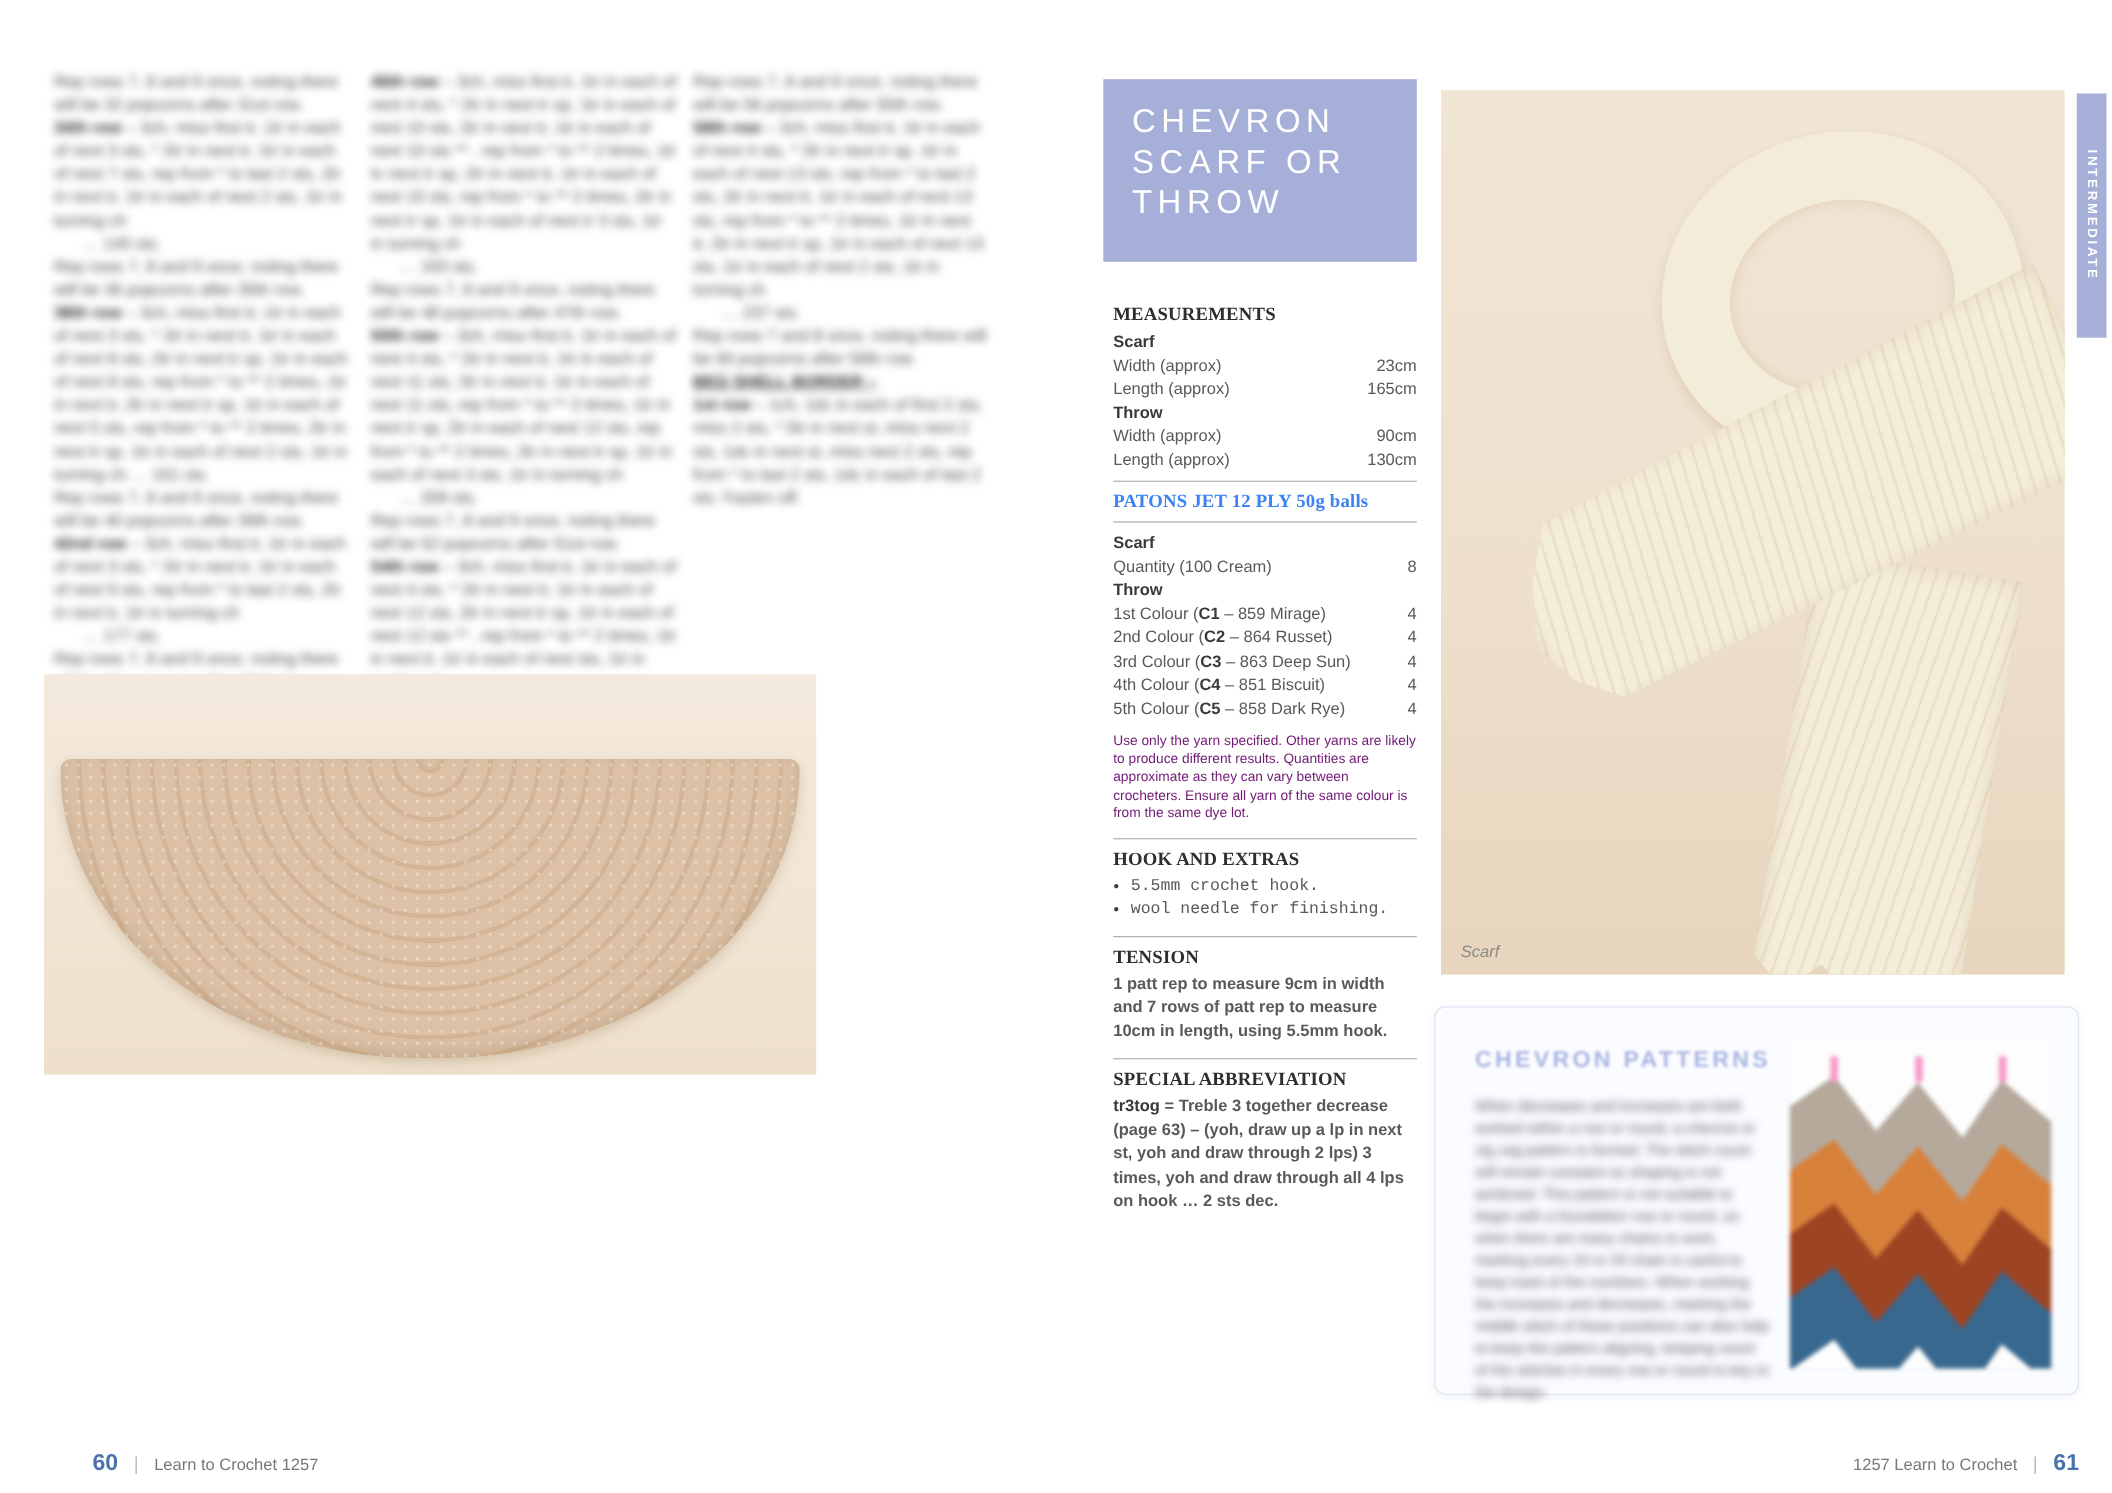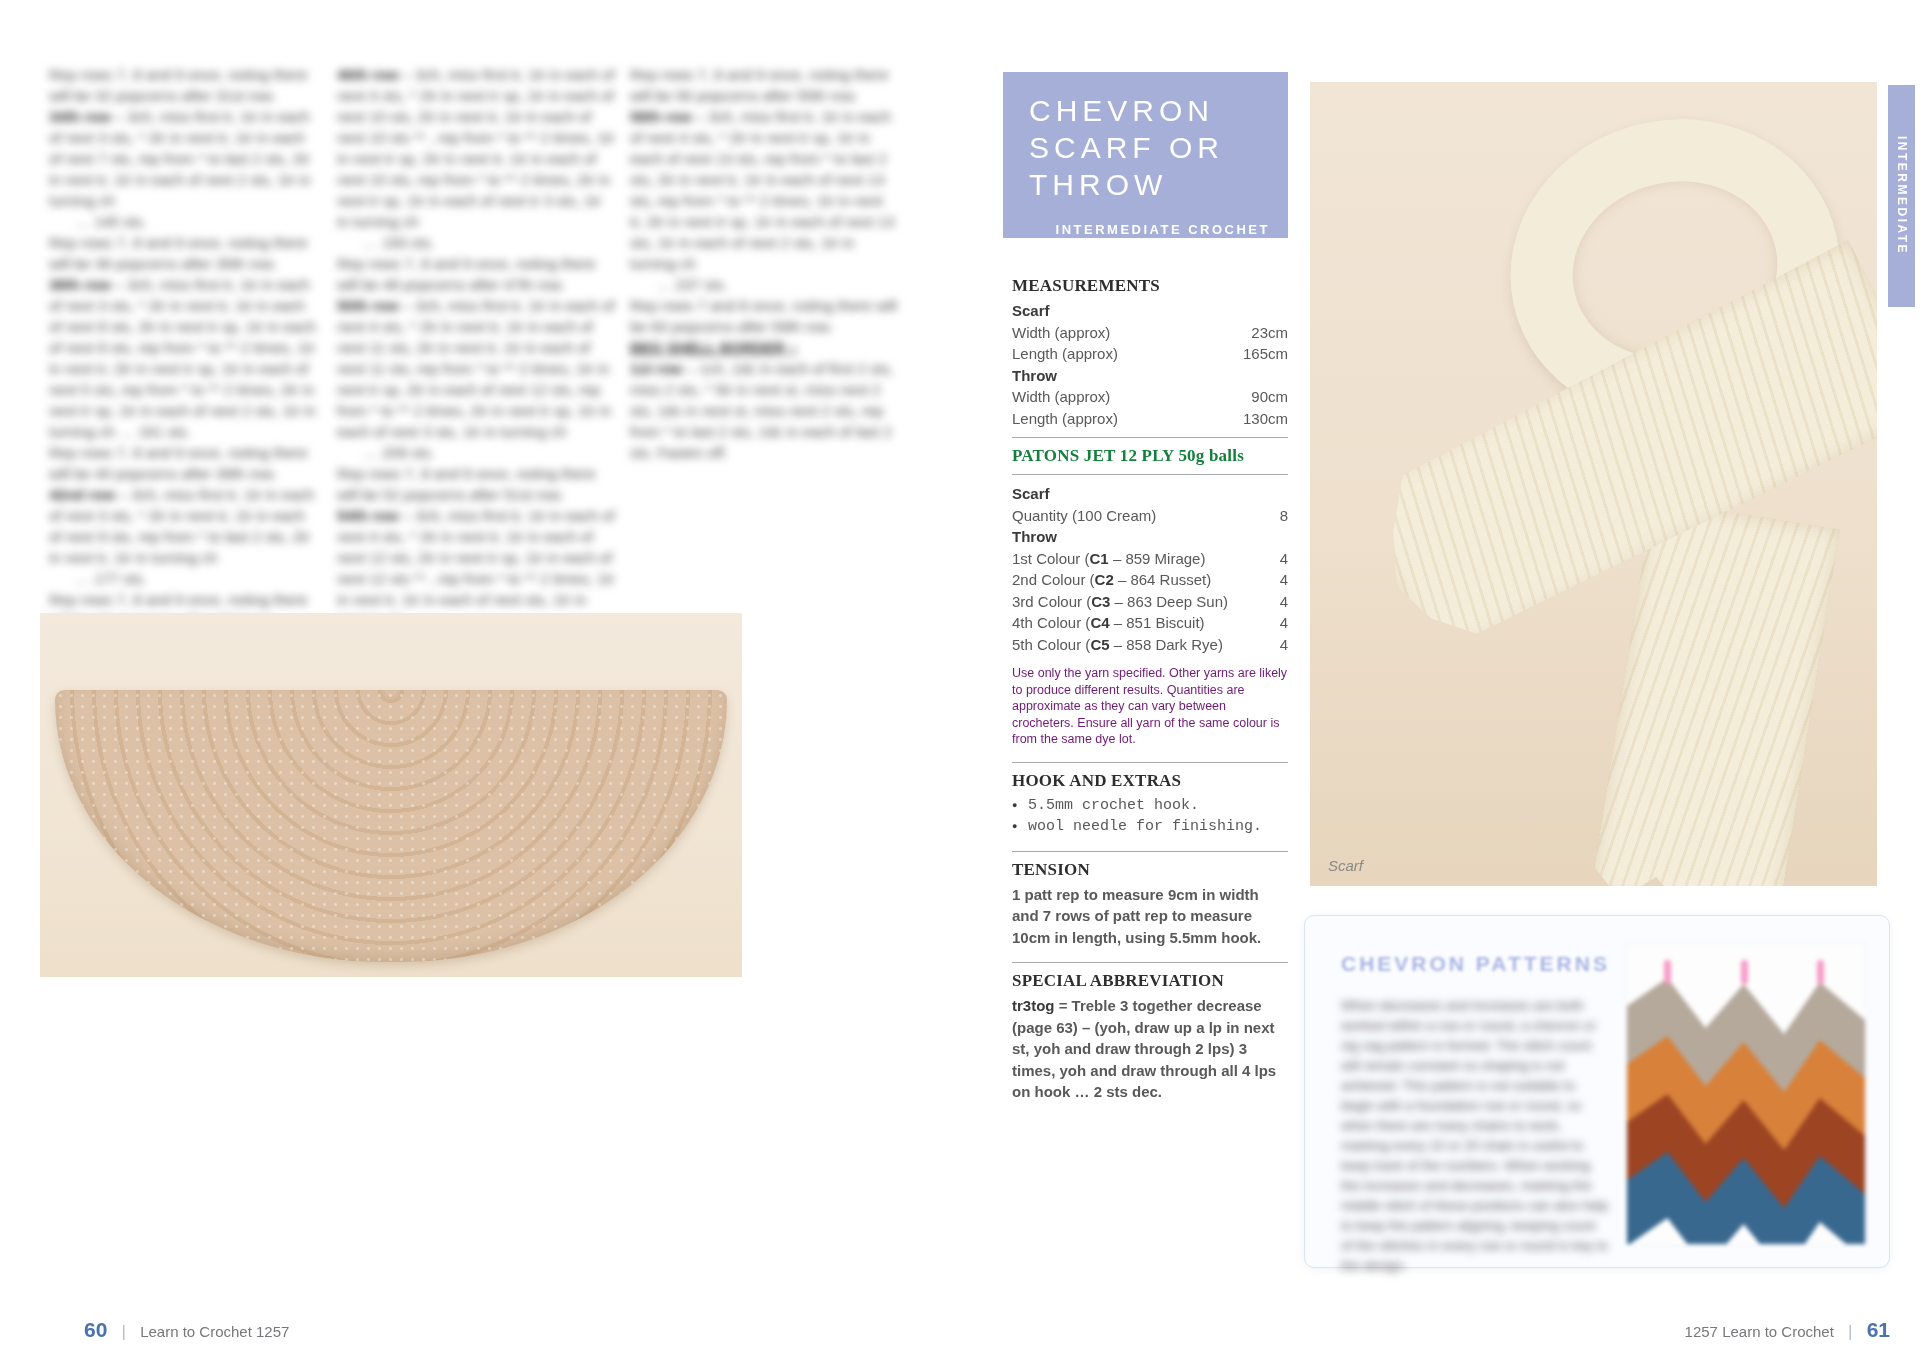--- a/index.html
+++ b/index.html
@@ -34,25 +34,25 @@
   .footer { position:absolute; top:1318px; font-size:15px; color:#77787b;text-align:right; }
   .footer .num { color:#4a72ab; font-size:21px; font-weight:bold; }
   .footer .sep { color:#b4bccb; margin:0 10px; font-size:17px; }
   #footer-left { left:84px; }
   #footer-right { right:30px; text-align:center; }
 
   
   .title-block { position:absolute; left:1003px; top:72px; width:285px; height:166px;
      background:#a5afd8; color:#ffffff; padding:20px 18px 14px 26px; }
   .title-block .big { font-size:30px; line-height:37px; letter-spacing:5px; font-weight:500; }
-  .title-block .sub { margin-top:19px; font-size:13px; font-weight:bold; letter-spacing:2.5px;text-align:right; }
+  .title-block .sub { margin-top:32px; font-size:13px; font-weight:bold; letter-spacing:2.5px;text-align:right; }
 
   .spec { position:absolute; left:1012px; top:276px; width:276px; color:#59595b; }
   .spec h3 { font-size:17px; font-weight:bold; color:#2e2e30; letter-spacing:.2px; margin:0 0 4px 0;font-family:Liberation Serif, serif; }
-  .spec h3.blue { color:#15803d; }
+  .spec h3.blue { color:#3b82f6; }
   .spec .rule { border:none; border-top:1px solid #a8a8aa; margin:8px 0 8px 0; }
   .row { display:flex; justify-content:space-between; font-size:15px; line-height:21.5px; }
   .row .lbl b { color:#3a3a3c; }
   .row.sub .lbl { font-weight:bold; color:#3a3a3c; }
   .note { font-size:12.5px; line-height:16.5px; margin-top:10px; color:#701a75; }
   .bullets { list-style:none; font-size:15px; line-height:21px; margin-top:2px;font-family:Liberation Mono, monospace; }
   .bullets li { padding-left:16px; position:relative; }
   .bullets li:before { content:"●"; position:absolute; left:0; top:1px; font-size:9px; color:#3a3a3c; }
   .para { font-size:15px; line-height:21.5px;font-weight:bold; }
   .para b { color:#3a3a3c; }

